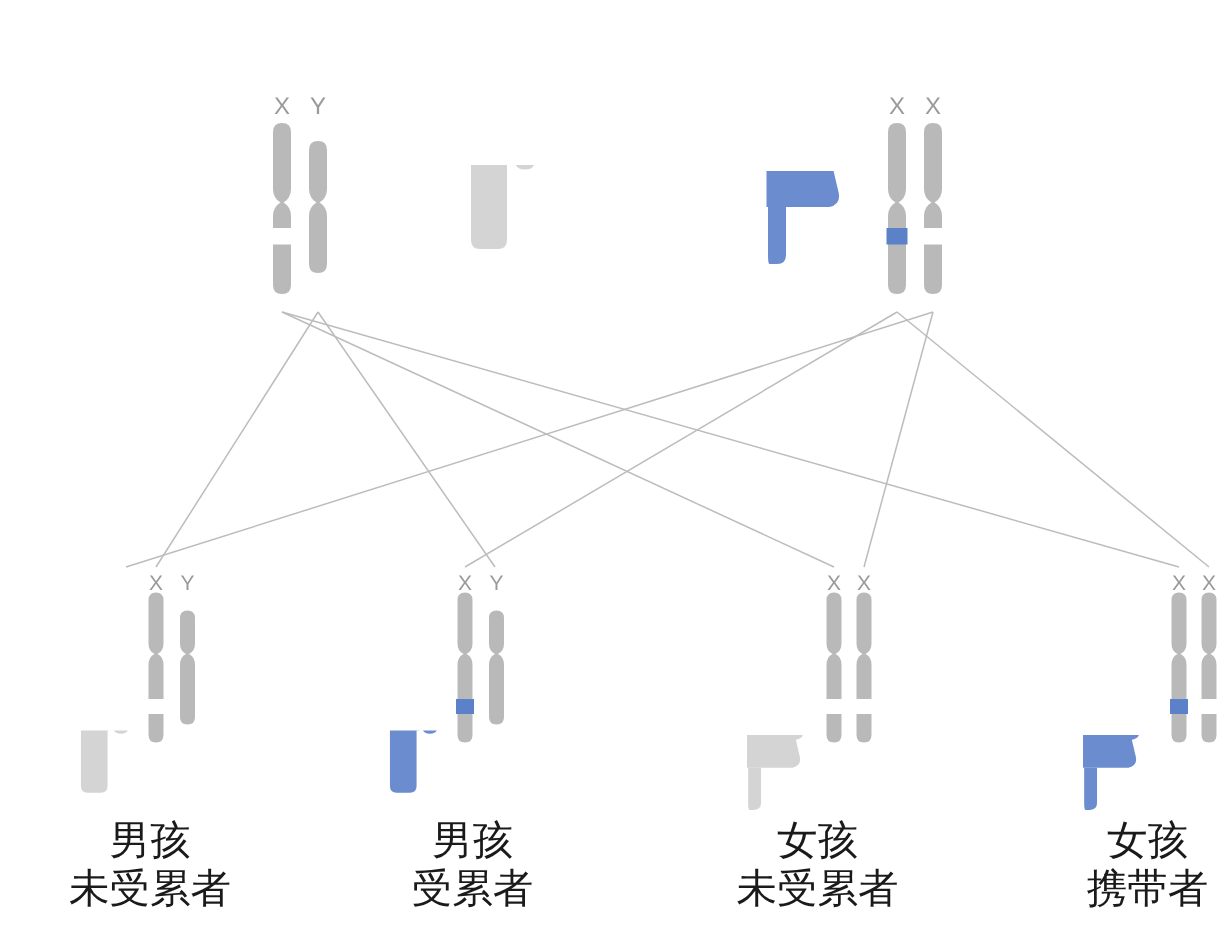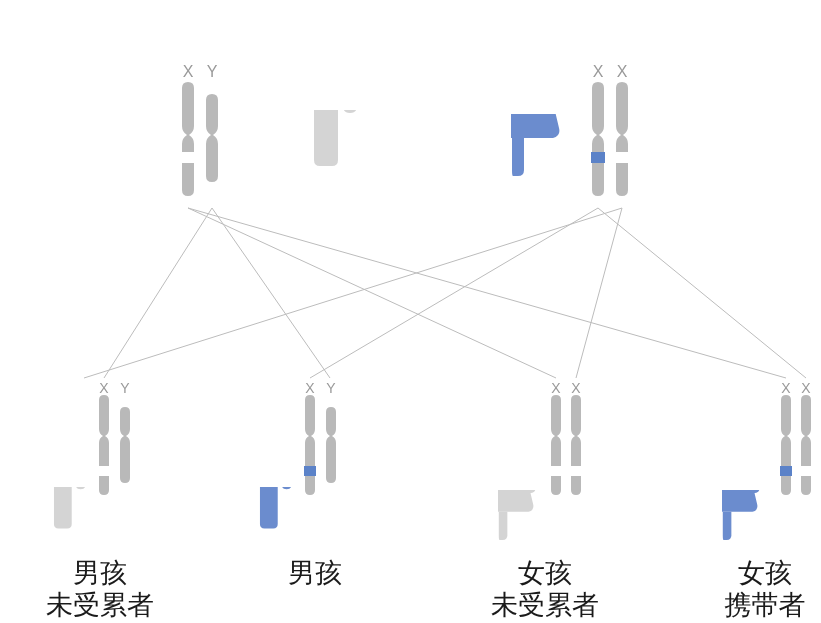--- a/index.html
+++ b/index.html
@@ -11,21 +11,21 @@
   .layer{position:absolute;left:0;top:0;width:821px;height:623px;}
   #lines{z-index:1;}
   #figures{z-index:2;}
   .chrom-label{
     position:absolute;color:#9a9a9a;font-weight:400;
     text-align:center;line-height:1;user-select:none;
   }
   .caption{
     position:absolute;text-align:center;color:#1a1a1a;
     font-family:"DejaVu Sans","Liberation Sans",sans-serif;
-    line-height:1.18;white-space:nowrap;margin-top:12px;
+    line-height:1.18;white-space:nowrap;
   }
   .caption .l1,.caption .l2{display:block;}
 </style>
 </head>
 <body>
 
 <div id="stage">
 
   <svg class="layer" id="lines" viewBox="0 0 821 623">
     <g stroke="#bcbcbc" stroke-width="1" fill="none">
@@ -267,20 +267,21 @@
   <div class="chrom-label" style="left:775px;top:381px;width:22px;font-size:14px;">X</div>
   <div class="chrom-label" style="left:795px;top:381px;width:22px;font-size:14px;">X</div>
 
   <div class="caption" style="left:0px;top:545px;width:200px;font-size:27px;">
     <span class="l1">男孩</span>
     <span class="l2">未受累者</span>
   </div>
 
   <div class="caption" style="left:215px;top:545px;width:200px;font-size:27px;">
     <span class="l1">男孩</span>
+    <span class="l2">受累者</span>
   </div>
 
   <div class="caption" style="left:445px;top:545px;width:200px;font-size:27px;">
     <span class="l1">女孩</span>
     <span class="l2">未受累者</span>
   </div>
 
   <div class="caption" style="left:665px;top:545px;width:200px;font-size:27px;">
     <span class="l1">女孩</span>
     <span class="l2">携带者</span>

